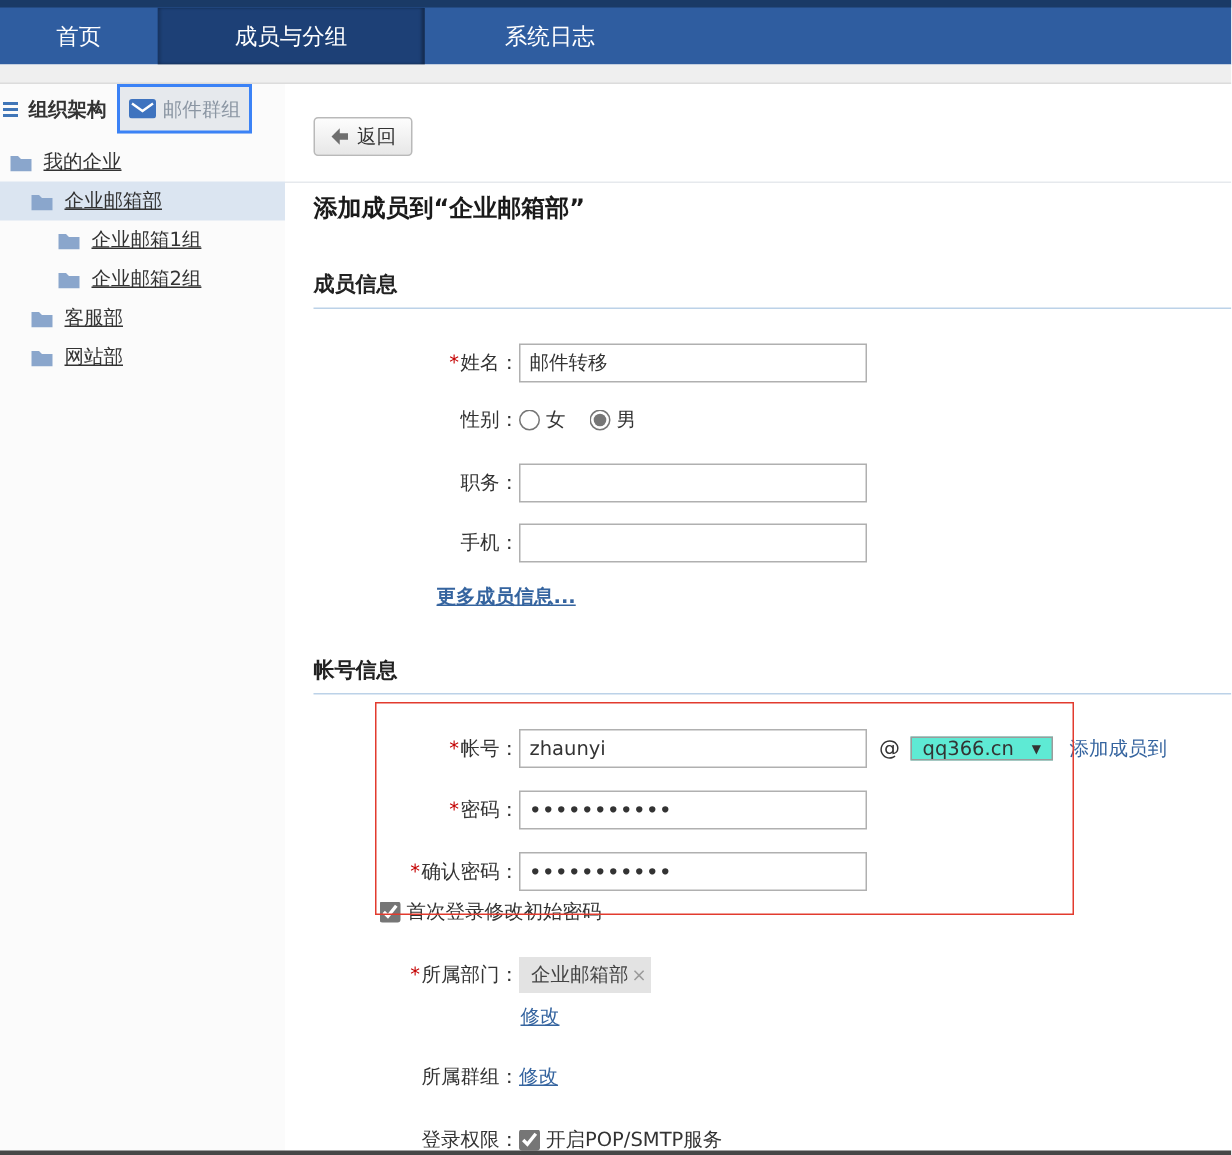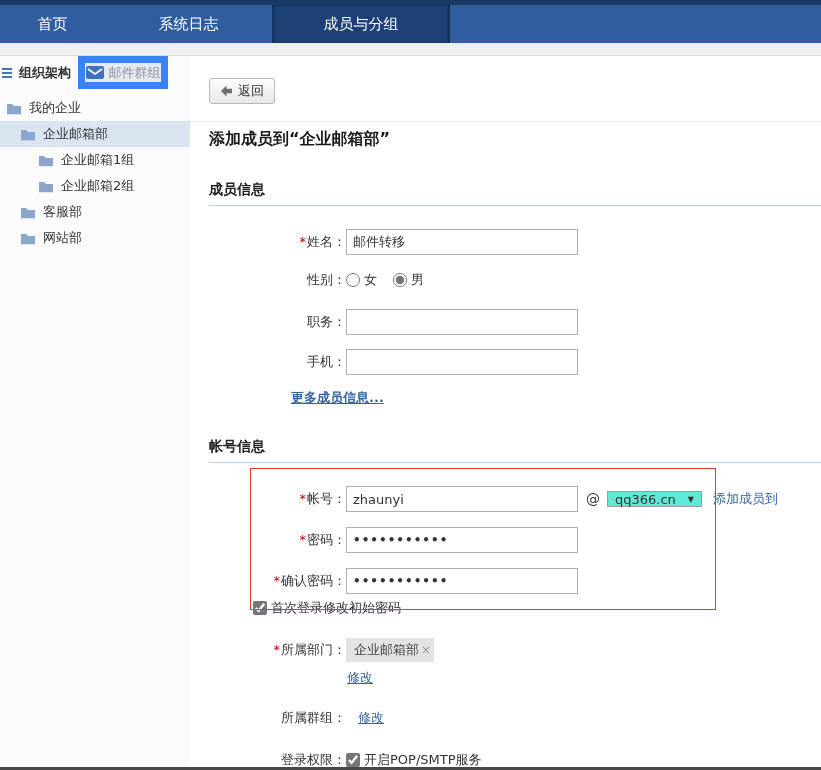--- a/index.html
+++ b/index.html
@@ -18,24 +18,24 @@
   .nav-tab.active { background:#1d4076; box-shadow: inset -2px 0 2px rgba(0,0,0,.3), inset 2px 0 2px rgba(0,0,0,.18); }
 
   
   .subnav-strip { position:absolute; top:43px; left:0; width:821px; height:13px; background:#efefef; border-bottom:1px solid #dcdcdc; }
 
   
   .sidebar { position:absolute; top:56px; left:0; width:212px; height:714px; background:#fbfbfb; border-right:1px solid #e0e0e0; }
   .side-tabs { display:flex; height:33px; }
   .side-tab { display:flex; align-items:center; gap:5px; font-size:13px; cursor:pointer; }
   .side-tab.active { width:78px; padding-left:2px; font-weight:bold; color:#333; background:#fbfbfb; }
-  .side-tab.inactive { width:90px; justify-content:center; background:#e6e9ed; border:7px solid #3b82f6; color:#8b96a3; }
+  .side-tab.inactive { width:90px; justify-content:center; background:#e6e9ed; border:2px solid #3b82f6; color:#8b96a3; }
   .org-icon { display:inline-flex; flex-direction:column; gap:2px; margin-right:2px; }
   .org-icon i { display:block; width:10px; height:2px; background:#4076b8; }
-  .tree { margin-top:6px; }
+  .tree { margin-top:6px;text-decoration:underline; }
   .tree-item { display:flex; align-items:center; height:26px; gap:7px; cursor:pointer; color:#333; }
   .tree-item.lvl0 { padding-left:6px; }
   .tree-item.lvl1 { padding-left:20px; }
   .tree-item.lvl2 { padding-left:38px; }
   .tree-item.selected { background:#dbe5f1; }
   .folder-svg { flex:0 0 auto; }
 
   
   .main { position:absolute; left:190px; top:56px; width:631px; height:714px; background:#fff; }
   .back-btn { display:inline-flex; align-items:center; gap:5px; margin:22px 0 0 19px; height:26px; padding:0 10px;
@@ -55,21 +55,21 @@
   .row-gender { margin-top:16px; }
   .row-job { margin-top:20px; }
   .row-mobile { margin-top:14px; }
   .more-link-wrap { margin:14px 0 0 101px;font-weight:bold; }
   .row-account { margin-top:23px; }
   .row-password { margin-top:15px; }
   .row-confirm { margin-top:15px; }
   .row-firstlogin { margin-top:5px; padding-left:63px; }
   .row-department { margin-top:21px; }
   .row-modify { margin-top:7px; padding-left:157px; }
-  .row-group { margin-top:22px;gap:12px; }
+  .row-group { margin-top:22px; }
   .row-login { margin-top:24px; }
 
   .link { color:#35649f; text-decoration:underline; cursor:pointer; }
   .link.no-underline { text-decoration:none; }
   input[type=radio], input[type=checkbox] { width:14px; height:14px; accent-color:#767676; cursor:pointer; }
   .radio-opt, .checkbox-opt { display:inline-flex; align-items:center; gap:4px; cursor:pointer; }
   .radio-opt { margin-right:16px; }
   .at-sign { margin:0 7px 0 8px; font-size:14px; color:#333; }
   .domain-select { width:95px; height:16px; border:1px solid #9b9b9b; background:#5eead4; display:flex; align-items:center; justify-content:space-between; padding:0 7px; cursor:pointer; }
   .domain-arrow { font-size:8px; color:#333; }
@@ -83,22 +83,22 @@
 </style>
 </head>
 <body>
 
 <div class="page">
 
   <div class="navbar">
     <div class="nav-strip"></div>
     <div class="nav-tabs">
       <div class="nav-tab t0">首页</div>
+      <div class="nav-tab t1 active">成员与分组</div>
       <div class="nav-tab t2">系统日志</div>
-      <div class="nav-tab t1 active">成员与分组</div>
     </div>
   </div>
 
   <div class="subnav-strip"></div>
 
   <div class="sidebar">
     <div class="side-tabs">
       <div class="side-tab active">
         <span class="org-icon">
             <i></i>

